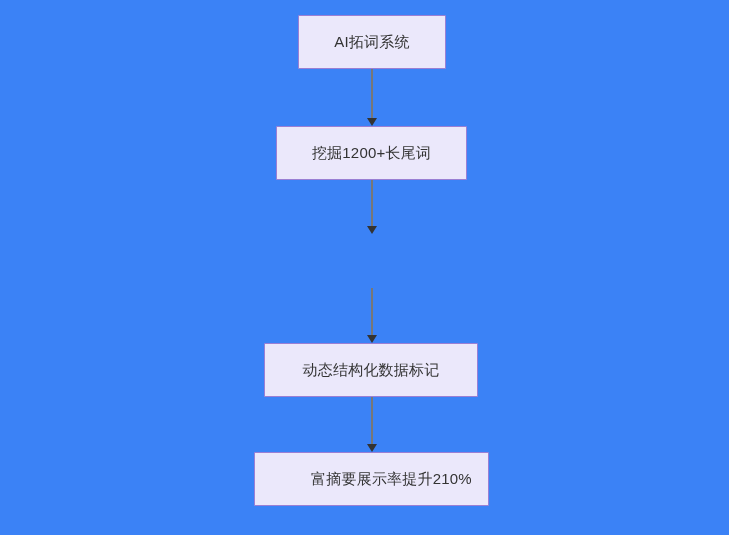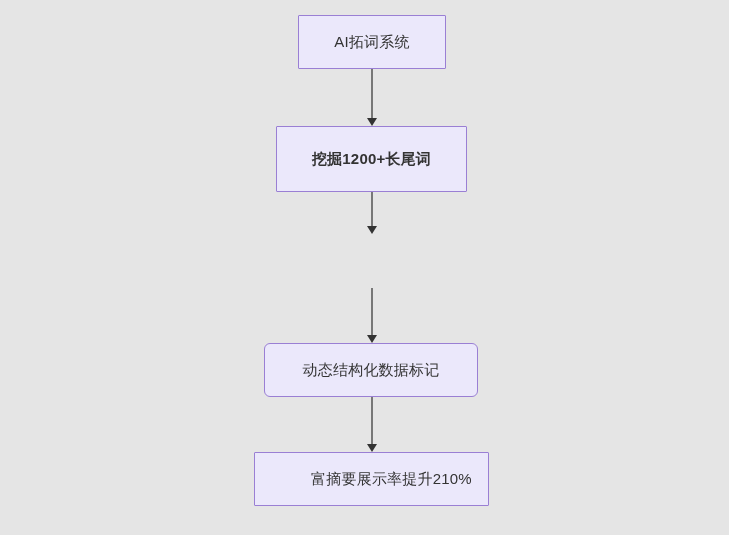--- a/index.html
+++ b/index.html
@@ -65,21 +65,21 @@
     height: 0;
     border-left: 5px solid transparent;
     border-right: 5px solid transparent;
     border-top: 8px solid #333333;
     transform: translateX(-5px);
   }
 </style>
 </head>
 <body>
 
-<div id="flowchart-canvas" style="background: #e5e5e5;">
+<div id="flowchart-canvas" style="background: #3b82f6;">
 
   <div class="flow-edge" style="left: 372px; top: 69px;">
     <div class="edge-line" style="height: 49px; background: rgb(119, 119, 119);"></div>
     <div class="edge-arrowhead" style="top: 49px; border-top-color: rgb(51, 51, 51);"></div>
   </div>
   <div class="flow-edge" style="left: 372px; top: 180px;">
     <div class="edge-line" style="height: 46px; background: rgb(119, 119, 119);"></div>
     <div class="edge-arrowhead" style="top: 46px; border-top-color: rgb(51, 51, 51);"></div>
   </div>
   <div class="flow-edge" style="left: 372px; top: 288px;">
@@ -87,23 +87,23 @@
     <div class="edge-arrowhead" style="top: 47px; border-top-color: rgb(51, 51, 51);"></div>
   </div>
   <div class="flow-edge" style="left: 372px; top: 397px;">
     <div class="edge-line" style="height: 47px; background: rgb(119, 119, 119);"></div>
     <div class="edge-arrowhead" style="top: 47px; border-top-color: rgb(51, 51, 51);"></div>
   </div>
 
   <div class="flow-node" style="left: 298px; top: 15px; width: 148px; height: 54px; background: rgb(235, 232, 251); border-color: rgb(154, 127, 212); color: rgb(51, 51, 51);">
     <span class="node-label">AI拓词系统</span>
   </div>
-  <div class="flow-node" style="left: 276px; top: 126px; width: 191px; height: 66px; background: rgb(235, 232, 251); border-color: rgb(154, 127, 212); color: rgb(51, 51, 51); font-weight: bold;">
+  <div class="flow-node" style="left: 276px; top: 126px; width: 191px; height: 54px; background: rgb(235, 232, 251); border-color: rgb(154, 127, 212); color: rgb(51, 51, 51);">
     <span class="node-label">挖掘1200+长尾词</span>
   </div>
-  <div class="flow-node" style="left: 264px; top: 343px; width: 214px; height: 54px; background: rgb(235, 232, 251); border-color: rgb(154, 127, 212); color: rgb(51, 51, 51); border-radius: 6px;">
+  <div class="flow-node" style="left: 264px; top: 343px; width: 214px; height: 54px; background: rgb(235, 232, 251); border-color: rgb(154, 127, 212); color: rgb(51, 51, 51);">
     <span class="node-label">动态结构化数据标记</span>
   </div>
   <div class="flow-node" style="left: 254px; top: 452px; width: 235px; height: 54px; background: rgb(235, 232, 251); border-color: rgb(154, 127, 212); color: rgb(51, 51, 51); padding-left: 40px;">
     <span class="node-label">富摘要展示率提升210%</span>
   </div>
 
 </div>
 
 </body></html>

